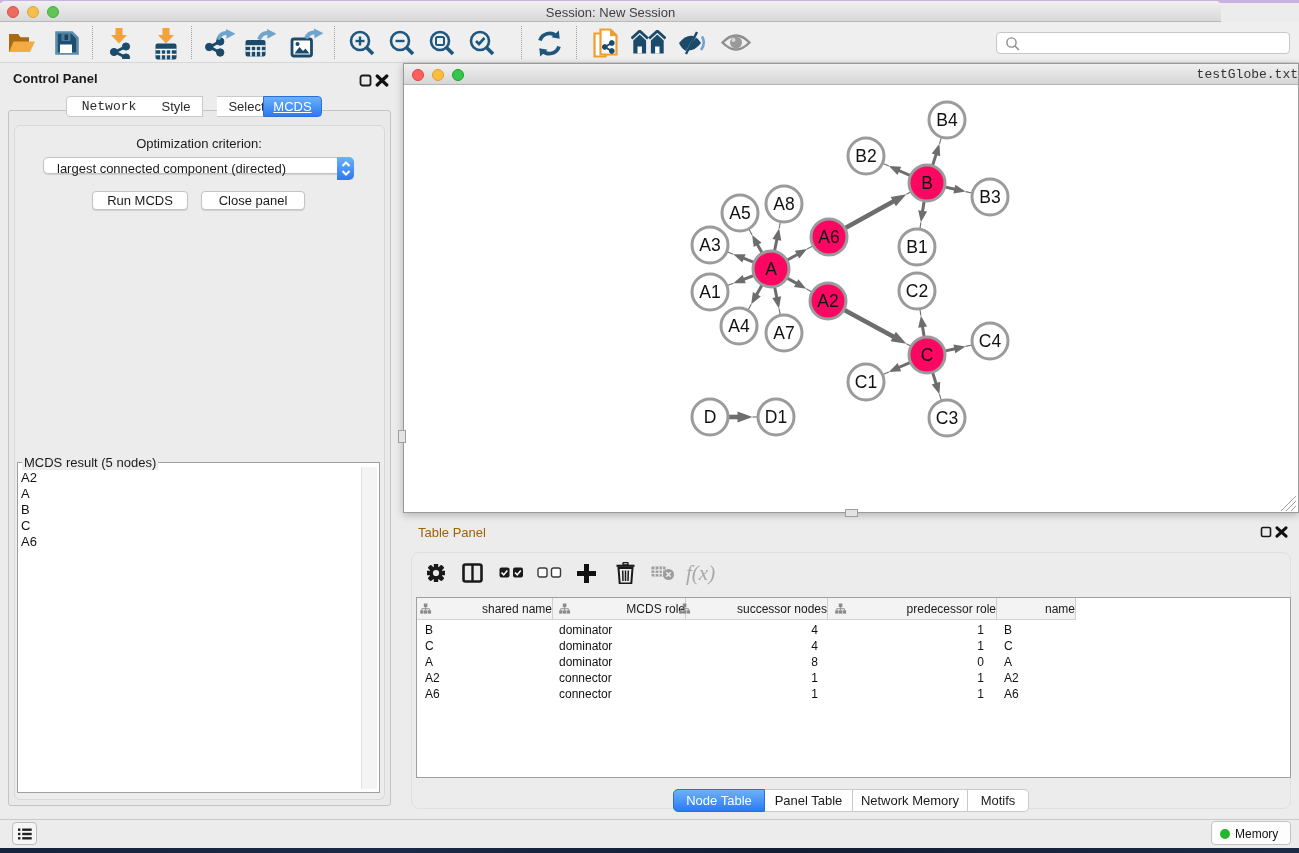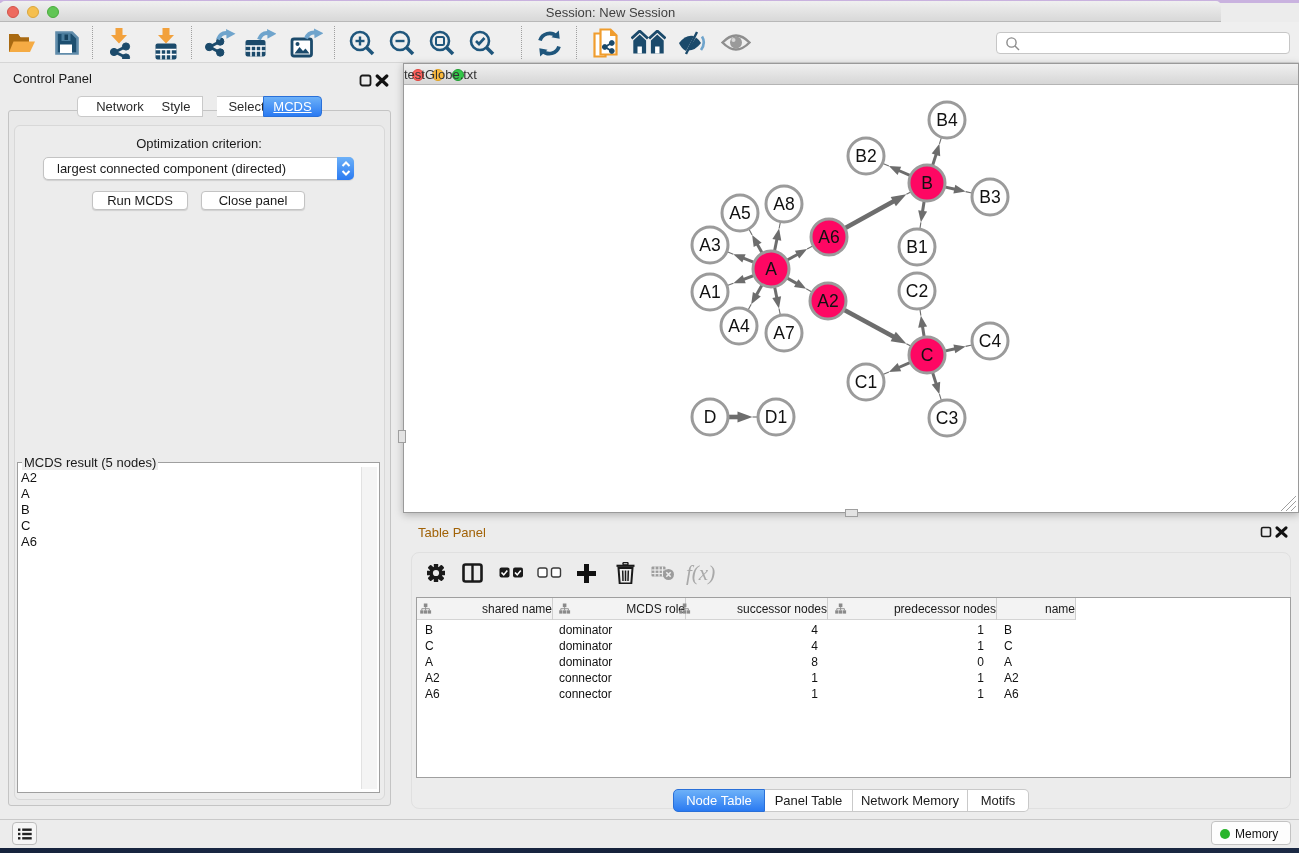--- a/index.html
+++ b/index.html
@@ -12,40 +12,40 @@
 #titlebar { left:0; top:1px; width:1221px; height:21px;
   background:linear-gradient(#f0f0f0,#d8d8d8);
   border-bottom:1px solid #b8b8b8; border-radius:5px 5px 0 0; }
 #titlebar .tl { position:absolute; top:5px; width:12px; height:12px; border-radius:50%; }
 #title-text { width:100%; text-align:center; font-size:13px; color:#404040; top:4px; position:absolute;}
 #toolbar { left:0; top:22px; width:1299px; height:41px; background:#efefef; border-bottom:1px solid #d6d6d6;}
 .tsep { position:absolute; top:4px; height:33px; width:0; border-left:1px dotted #9f9f9f; }
 #searchbox { left:996px; top:10px; width:294px; height:22px; background:#fff; border:1px solid #c6c6c6; border-radius:4px; }
 
 
-#cp-title { left:13px; top:71px; font-size:13px; color:#1a1a1a; }
+#cp-title { left:13px; top:71px; font-size:13px; color:#1a1a1a;font-weight:bold; }
 #cp-panel { left:8px; top:110px; width:383px; height:696px; background:#e9e9e9; border:1px solid #c4c4c4; border-radius:3px;}
 #cp-inner { left:14px; top:125px; width:371px; height:675px; background:#ececec; border:1px solid #d8d8d8; border-radius:6px;}
 .tab { position:absolute; top:96px; height:21px; background:#fff; border:1px solid #c9c9c9; font-size:13px; color:#2b2b2b; text-align:center; line-height:19px; }
 .tabsel { background:linear-gradient(#6db1f8,#2a7af2); color:#fff; border:1px solid #2a70d8; }
 #opt-label { left:0px; top:136px; width:398px; text-align:center; font-size:13px; color:#1a1a1a;}
-#combo { left:43px; top:157px; width:311px; height:23px; background:#fff; border:1px solid #c3c3c3; border-radius:5px; box-shadow:0 1px 1px rgba(0,0,0,0.12);}
+#combo { left:43px; top:157px; width:311px; height:17px; background:#fff; border:1px solid #c3c3c3; border-radius:5px; box-shadow:0 1px 1px rgba(0,0,0,0.12);}
 #combo .ctext { position:absolute; left:13px; top:3px; font-size:13px; color:#1a1a1a; }
 #combo .stepper { position:absolute; right:-1px; top:-1px; width:17px; height:23px; border-radius:0 5px 5px 0; background:linear-gradient(#6db1f8,#2a7af2); }
 .btn { position:absolute; top:191px; height:19px; background:#fff; border:1px solid #c3c3c3; border-radius:4px; font-size:13px; color:#1a1a1a; text-align:center; line-height:17px; box-shadow:0 1px 1px rgba(0,0,0,0.12);}
 #groupbox { left:17px; top:462px; width:363px; height:331px; border:1px solid #9f9f9f; background:#fff;}
 #grouplabel { left:22px; top:455px; font-size:13px; color:#1a1a1a; background:#ececec; padding:0 2px;}
 #mcdslist { left:21px; top:470px; font-size:13px; color:#111; line-height:16px; }
 #cp-scroll { left:361px; top:467px; width:16px; height:322px; background:#f4f4f4; border-left:1px solid #e2e2e2;}
 
 
 #netwin { left:403px; top:63px; width:896px; height:450px; background:#fff; border:1px solid #9a9a9a; box-shadow:0 2px 8px rgba(0,0,0,0.25);}
 #nw-title { left:0; top:0; width:894px; height:21px; background:linear-gradient(#f0f0f0,#d6d6d6); border-bottom:1px solid #b4b4b4; position:absolute;}
 #nw-title .tl { position:absolute; top:5px; width:12px; height:12px; border-radius:50%; }
-#nw-text { width:100%; text-align:left; font-size:13px; color:#333; top:3px; position:absolute;}
+#nw-text { width:100%; text-align:right; font-size:13px; color:#333; top:3px; position:absolute;font-family:Liberation Mono, monospace;}
 
 
 #tp-title { left:418px; top:525px; font-size:13px; color:#a16207; }
 #tp-toolbar { left:411px; top:552px; width:880px; height:257px; background:#ececec; border:1px solid #e0e0e0; border-radius:8px;}
 #tp-table { left:416px; top:597px; width:875px; height:181px; background:#fff; border:1px solid #9f9f9f; }
 #tp-header { position:absolute; left:0; top:0; width:659px; height:22px; background:#f3f3f3; border-bottom:1px solid #d4d4d4; font-size:12px; color:#1a1a1a;}
 .hcol { position:absolute; top:0; height:22px; border-right:1px solid #cfcfcf; }
 .hlabel { position:absolute; top:4px; width:100%; text-align:right; }
 .trow { position:absolute; font-size:12px; color:#111; height:16px; }
 .cell { position:absolute; top:0; }
@@ -206,21 +206,21 @@
 
 <div class="abs" id="cp-title">Control Panel</div>
 <svg class="abs" style="left:359px;top:74px" width="13" height="13" viewBox="0 0 13 13">
     <rect x="1.5" y="1.5" width="10" height="10" rx="2" fill="none" stroke="#1a1a1a" stroke-width="1.8"></rect>
   </svg>
 <svg class="abs" style="left:375px;top:74px" width="14" height="13" viewBox="0 0 14 13">
     <path d="M2.2 2 L11.8 11 M11.8 2 L2.2 11" stroke="#111" stroke-width="3.2" stroke-linecap="round"></path>
   </svg>
 <div class="abs" id="cp-panel"></div>
 <div class="abs" id="cp-inner"></div>
-<div class="tab" style="left:77px; width:86px; border-radius:4px 0 0 4px;">Network</div>
+<div class="tab" style="left:66px; width:86px; border-radius:4px 0 0 4px;font-family:Liberation Mono, monospace;">Network</div>
 <div class="tab" style="left:150px; width:53px; border-left:none;">Style</div>
 <div class="tab" style="left:217px; width:60px; border-left:none;">Select</div>
 <div class="tab tabsel" style="left:263px; width:59px; border-radius:0 4px 4px 0;text-decoration:underline;">MCDS</div>
 <div class="abs" id="opt-label">Optimization criterion:</div>
 <div class="abs" id="combo">
   <div class="ctext">largest connected component (directed)</div>
   <div class="stepper">
       <svg style="position:absolute;left:2.5px;top:3px" width="12" height="17" viewBox="0 0 12 17">
         <path d="M2.5 6 L6 2.5 L9.5 6" fill="none" stroke="#fff" stroke-width="2"></path>
         <path d="M2.5 11 L6 14.5 L9.5 11" fill="none" stroke="#fff" stroke-width="2"></path>
@@ -426,21 +426,21 @@
     <div class="hcol" style="left:0; width:136px;">
         <div class="hlabel" style="padding-left:14px;">shared name</div>
       </div>
     <div class="hcol" style="left:150px; width:119px;">
         <div class="hlabel" style="padding-left:14px;">MCDS role</div>
       </div>
     <div class="hcol" style="left:255px; width:156px;">
         <div class="hlabel" style="padding-left:14px;">successor nodes</div>
       </div>
     <div class="hcol" style="left:411px; width:169px;">
-        <div class="hlabel" style="padding-left:14px;">predecessor nodes</div>
+        <div class="hlabel" style="padding-left:14px;">predecessor role</div>
       </div>
     <div class="hcol" style="left:580px; width:79px;">
         <div class="hlabel">name</div>
       </div>
     <svg style="position:absolute;left:3.3px;top:5px" width="12" height="12" viewBox="0 0 12 12">
         <rect x="3.8" y="0.5" width="3.6" height="3.6" fill="#8a8a8a"></rect>
         <rect x="0.2" y="7.3" width="3.3" height="3.3" fill="#8a8a8a"></rect>
         <rect x="4" y="7.3" width="3.3" height="3.3" fill="#8a8a8a"></rect>
         <rect x="7.8" y="7.3" width="3.3" height="3.3" fill="#8a8a8a"></rect>
         <path d="M5.6 4.1 v1.6 M1.8 7.3 v-1.6 h7.6 v1.6 M5.6 5.7 v1.6" fill="none" stroke="#8a8a8a" stroke-width="0.9"></path>

